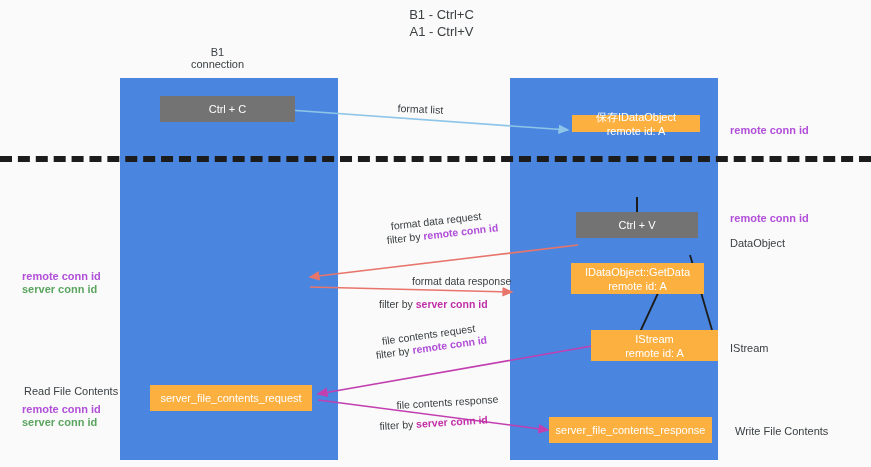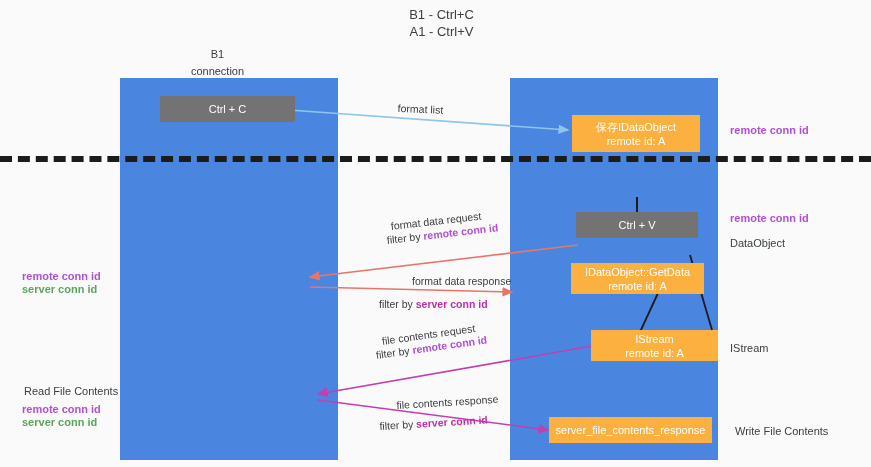--- a/index.html
+++ b/index.html
@@ -9,21 +9,21 @@
     font-family:"Liberation Sans","DejaVu Sans",sans-serif;
     color:#3c4043;
     overflow:hidden;
   }
   #canvas{position:relative;width:871px;height:467px;}
 
   svg#wires{position:absolute;left:0;top:0;width:871px;height:467px;pointer-events:none;}
 
   .lane{position:absolute;background:#4a86e0;}
   .lane-title{
-    position:absolute;text-align:center;font-size:11px;line-height:17px;
+    position:absolute;text-align:center;font-size:11px;line-height:12px;
     color:#3c4043;white-space:pre-line;
   }
 
   .node{
     position:absolute;box-sizing:border-box;
     display:flex;align-items:center;justify-content:center;
     text-align:center;color:#ffffff;font-size:11px;line-height:14px;
     padding:2px 4px;
   }
   .orange{background:#fbb040;}
@@ -98,33 +98,34 @@
 
     <line x1="592" y1="346" x2="318" y2="394" stroke="#c23fb0" stroke-width="1.6" marker-end="url(#ah-mag)"></line>
 
     <line x1="318" y1="400" x2="548" y2="430" stroke="#c23fb0" stroke-width="1.6" marker-end="url(#ah-mag)"></line>
   </svg>
 
   <div class="divider"></div>
 
   <div class="node green" style="left:160px;top:96px;width:135px;height:26px;">Ctrl + C</div>
 
-  <div class="node orange" style="left:572px;top:115px;width:128px;height:37px;white-space:pre-line;">保存IDataObject
+  <div class="node orange" style="left:572px;top:115px;width:128px;height:17px;white-space:pre-line;">保存IDataObject
 remote id: A</div>
 
   <div class="node green" style="left:576px;top:172px;width:122px;height:26px;margin-top:40px;">Ctrl + V</div>
 
   <div class="node orange" style="left:571px;top:227px;width:133px;height:31px;white-space:pre-line;margin-top:36px;">IDataObject::GetData
 remote id: A</div>
 
 
 
   <div class="node orange" style="left:591px;top:330px;width:127px;height:31px;white-space:pre-line;">IStream
 remote id: A</div>
 
+  <div class="node orange" style="left:150px;top:385px;width:162px;height:26px;">server_file_contents_request</div>
 
   <div class="node orange" style="left:549px;top:417px;width:163px;height:26px;">server_file_contents_response</div>
 
   <div class="edgelabel" style="left:398px;top:101px;transform:rotate(2.2deg);">format list</div>
 
   <div class="edgelabel" style="left:390px;top:219px;transform:rotate(-6.5deg);">format data request</div>
   <div class="edgelabel" style="left:386px;top:233px;transform:rotate(-6.5deg);"><span>filter by </span><b class="b-purple">remote conn id</b></div>
 
   <div class="edgelabel" style="left:392px;top:274px;margin-left:20px;">format data response</div>
   <div class="edgelabel" style="left:379px;top:297px;"><span>filter by </span><b class="b-magenta">server conn id</b></div>

